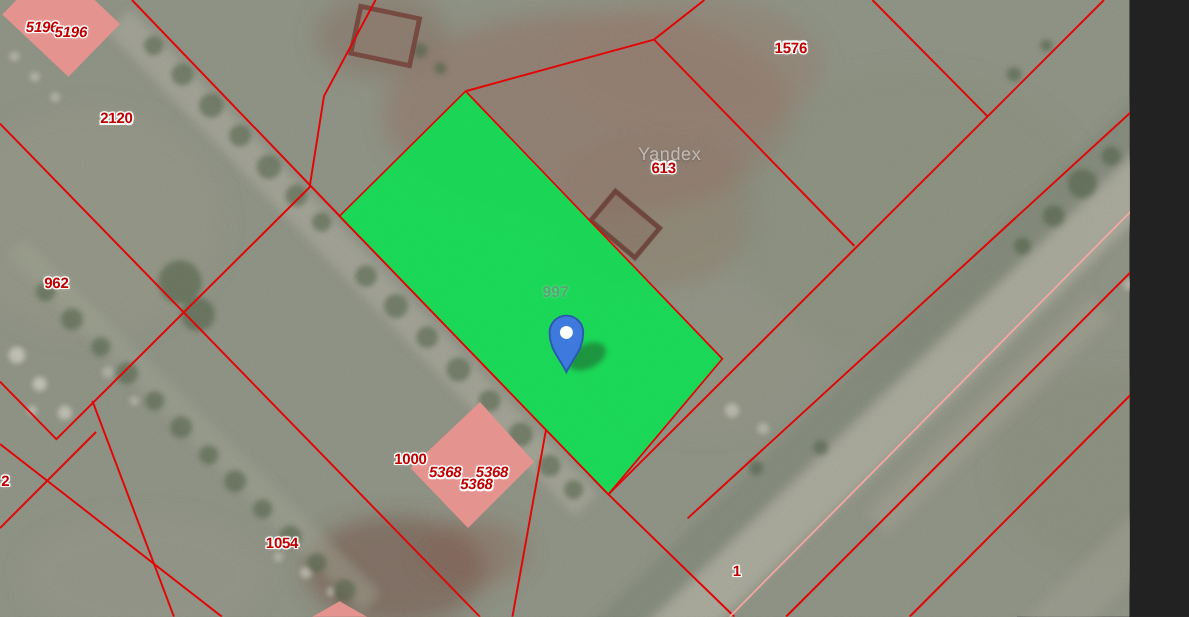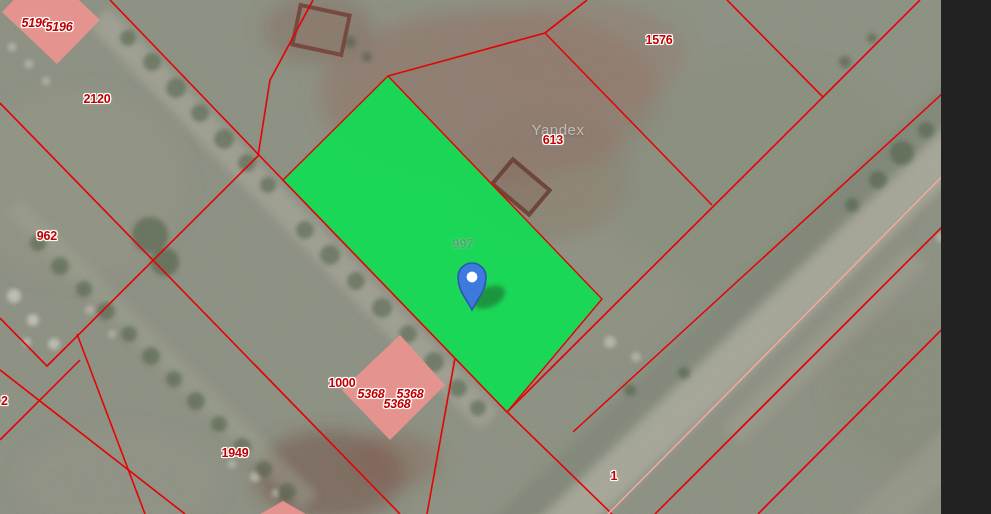--- a/index.html
+++ b/index.html
@@ -198,17 +198,17 @@
   <div class="plabel label-1160">2120</div>
   <div class="plabel label-962">962</div>
   <div class="plabel label-partial2">2</div>
   <div class="plabel label-1576">1576</div>
   <div class="plabel label-928">613</div>
   <div class="label-997">997</div>
   <div class="plabel label-1000">1000</div>
   <div class="blabel label-5368-a">5368</div>
   <div class="blabel label-5368-b">5368</div>
   <div class="blabel label-5368-c">5368</div>
-  <div class="plabel label-1054">1949</div>
+  <div class="plabel label-1054">1054</div>
   <div class="plabel label-1">1</div>
   <div class="watermark">Yandex</div>
 
 </div>
 
 </body></html>

